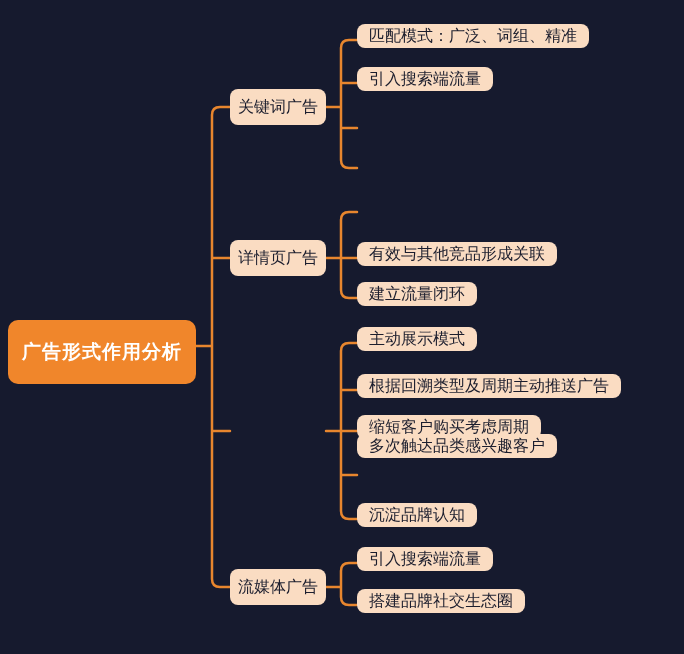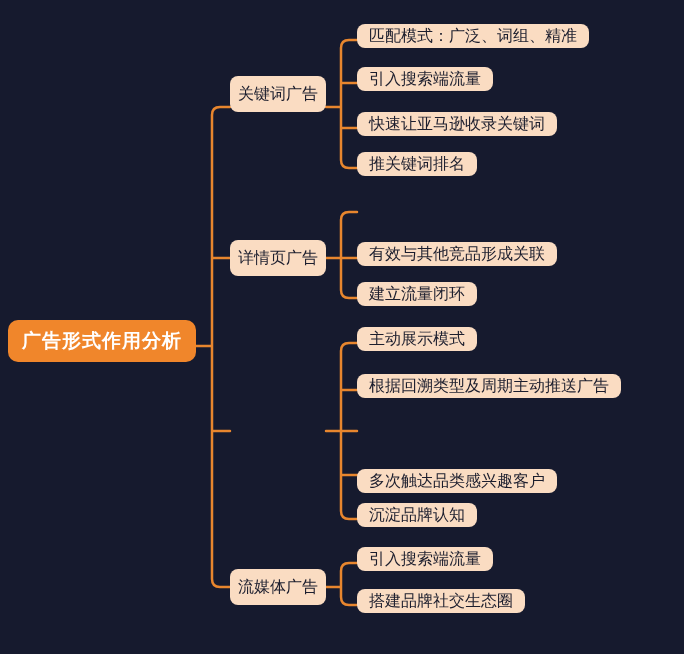--- a/index.html
+++ b/index.html
@@ -30,21 +30,21 @@
     position: absolute;
     box-sizing: border-box;
     display: flex;
     align-items: center;
     white-space: nowrap;
     border-radius: 8px;
     cursor: pointer;
   }
   .root-node {
     left: 8px; top: 320px;
-    width: 188px; height: 42px;
+    width: 188px; height: 64px;
     background: #F0862B;
     color: #FFFFFF;
     font-size: 19px;
     font-weight: bold;
     justify-content: center;
     border-radius: 10px;
     letter-spacing: 1px;
   }
   .branch-node {
     left: 230px;
@@ -72,33 +72,32 @@
   <svg class="connectors" viewBox="0 0 684 654">
     <path d="M196 346 H212 M230 107 H220 Q212 107 212 115 V579 Q212 587 220 587 H230 M212 258 H230 M212 431 H230"></path>
     <path d="M326 107 H341 M357 40 H349 Q341 40 341 48 V160 Q341 168 349 168 H357 M341 83 H357 M341 128 H357"></path>
     <path d="M326 258 H341 M357 212 H349 Q341 212 341 220 V290 Q341 298 349 298 H357 M341 258 H357"></path>
     <path d="M326 431 H341 M357 343 H349 Q341 343 341 351 V511 Q341 519 349 519 H357 M341 390 H357 M341 431 H357 M341 475 H357"></path>
     <path d="M326 587 H341 M357 563 H349 Q341 563 341 571 V597 Q341 605 349 605 H357"></path>
   </svg>
 
   <div class="node root-node">广告形式作用分析</div>
 
-  <div class="node branch-node" style="top:76px">关键词广告</div>
+  <div class="node branch-node" style="top:89px">关键词广告</div>
   <div class="node branch-node" style="top:240px">详情页广告</div>
   <div class="node branch-node" style="top:569px">流媒体广告</div>
 
   <div class="node leaf-node" style="top:24px">匹配模式：广泛、词组、精准</div>
   <div class="node leaf-node" style="top:67px">引入搜索端流量</div>
-  <div class="node leaf-node" style="top:112px">快速让亚马逊收录关键词</div>
-  <div class="node leaf-node" style="top:152px">推关键词排名</div>
 
   <div class="node leaf-node" style="top:242px">有效与其他竞品形成关联</div>
   <div class="node leaf-node" style="top:282px">建立流量闭环</div>
 
   <div class="node leaf-node" style="top:327px">主动展示模式</div>
   <div class="node leaf-node" style="top:374px">根据回溯类型及周期主动推送广告</div>
-  <div class="node leaf-node" style="top:469px">多次触达品类感兴趣客户</div>
+  <div class="node leaf-node" style="top:415px">缩短客户购买考虑周期</div>
+  <div class="node leaf-node" style="top:434px">多次触达品类感兴趣客户</div>
   <div class="node leaf-node" style="top:503px">沉淀品牌认知</div>
 
   <div class="node leaf-node" style="top:547px">引入搜索端流量</div>
   <div class="node leaf-node" style="top:589px">搭建品牌社交生态圈</div>
 
 </div>
 
 </body></html>

